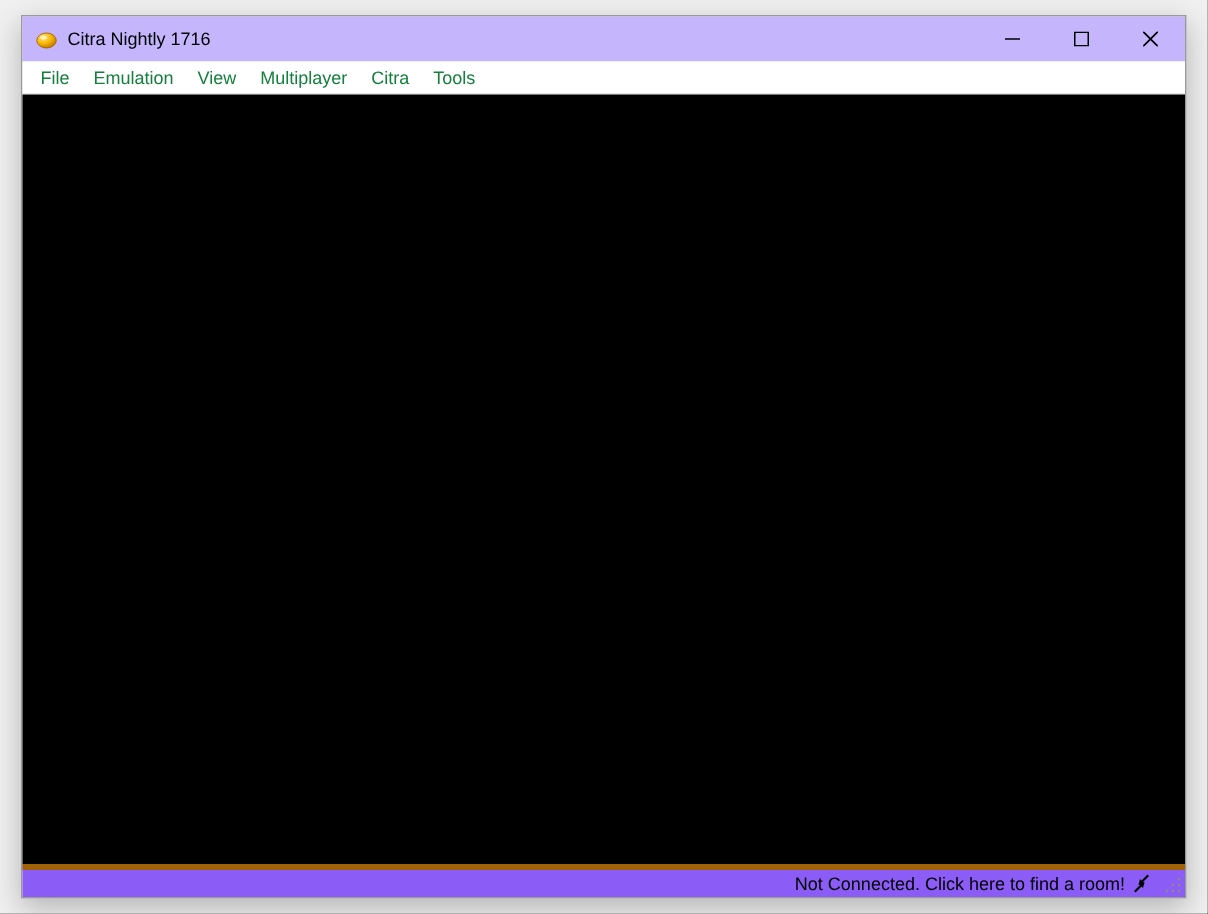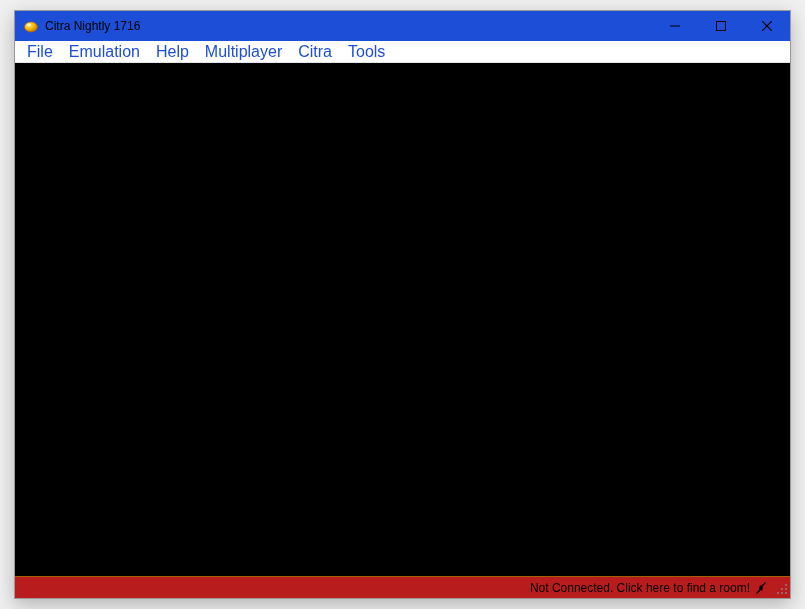--- a/index.html
+++ b/index.html
@@ -14,21 +14,21 @@
       background: #ffffff;
       border: 1px solid #9a9a9a;
       box-shadow: 0 6px 18px rgba(0,0,0,0.25);
       display: flex; flex-direction: column;
     }
     
     .titlebar {
       height: 30px;
       display: flex; align-items: center;
       padding-left: 8px;
-      background: #1d4ed8;
+      background: #c4b5fd;
     }
     .titlebar .app-icon {
       width: 16px; height: 16px; margin-right: 6px;
       display: inline-flex; align-items: center; justify-content: center;
     }
     .titlebar .title-text {
       font-size: 12px; color: #000;
       flex: 0 0 auto;
     }
     .titlebar .spacer { flex: 1 1 auto; }
@@ -42,37 +42,37 @@
     
     .menubar {
       height: 22px;
       display: flex; align-items: center;
       padding: 0 4px;
       background: #ffffff;
       border-bottom: 1px solid #e5e5e5;
     }
     .menu-item {
       padding: 2px 8px;
-      font-size: 16px;
-      color: #1d4ed8;
+      font-size: 12px;
+      color: #15803d;
       cursor: default;
     }
     
     .content {
       flex: 1 1 auto;
       background: #000000;
       margin: 0;
     }
     
     .statusbar {
       height: 22px;
       display: flex; align-items: center; justify-content: flex-end;
       padding: 0 2px 0 6px;
-      background: #b91c1c;
-      border-top: 1px solid #a16207;
+      background: #8b5cf6;
+      border-top: 4px solid #a16207;
       gap: 4px;
     }
     .status-text {
       font-size: 12px; color: #000;
     }
     .status-icon { width: 14px; height: 14px; display: inline-flex; align-items: center; justify-content: center; }
     .size-grip {
       width: 14px; height: 14px;
       display: inline-flex; align-items: flex-end; justify-content: flex-end;
       margin-left: 2px;
@@ -116,21 +116,21 @@
               <line x1="0" y1="0" x2="10" y2="10" stroke="currentColor" stroke-width="1.2"></line>
               <line x1="10" y1="0" x2="0" y2="10" stroke="currentColor" stroke-width="1.2"></line>
             </svg>
         </div>
       </div>
     </div>
 
     <div class="menubar">
       <div class="menu-item">File</div>
       <div class="menu-item">Emulation</div>
-      <div class="menu-item">Help</div>
+      <div class="menu-item">View</div>
       <div class="menu-item">Multiplayer</div>
       <div class="menu-item">Citra</div>
       <div class="menu-item">Tools</div>
     </div>
 
     <div class="content"></div>
 
     <div class="statusbar">
       <span class="status-text">Not Connected. Click here to find a room!</span>
       <span class="status-icon">

